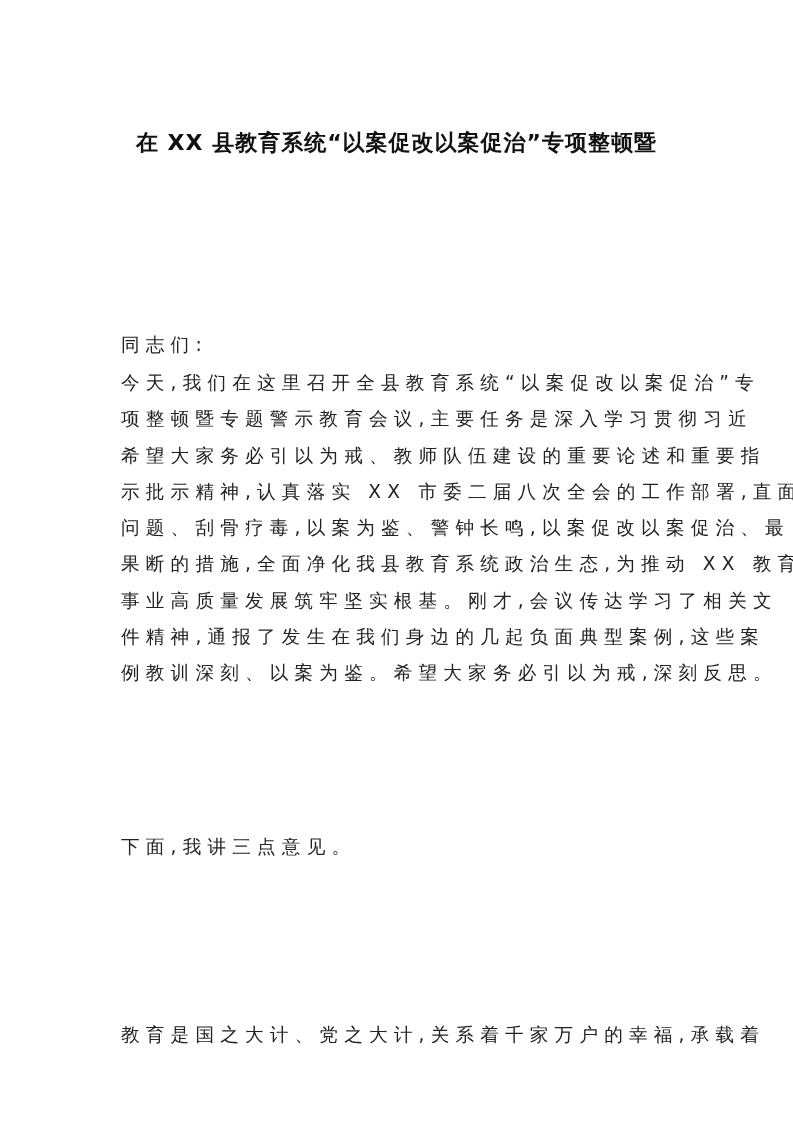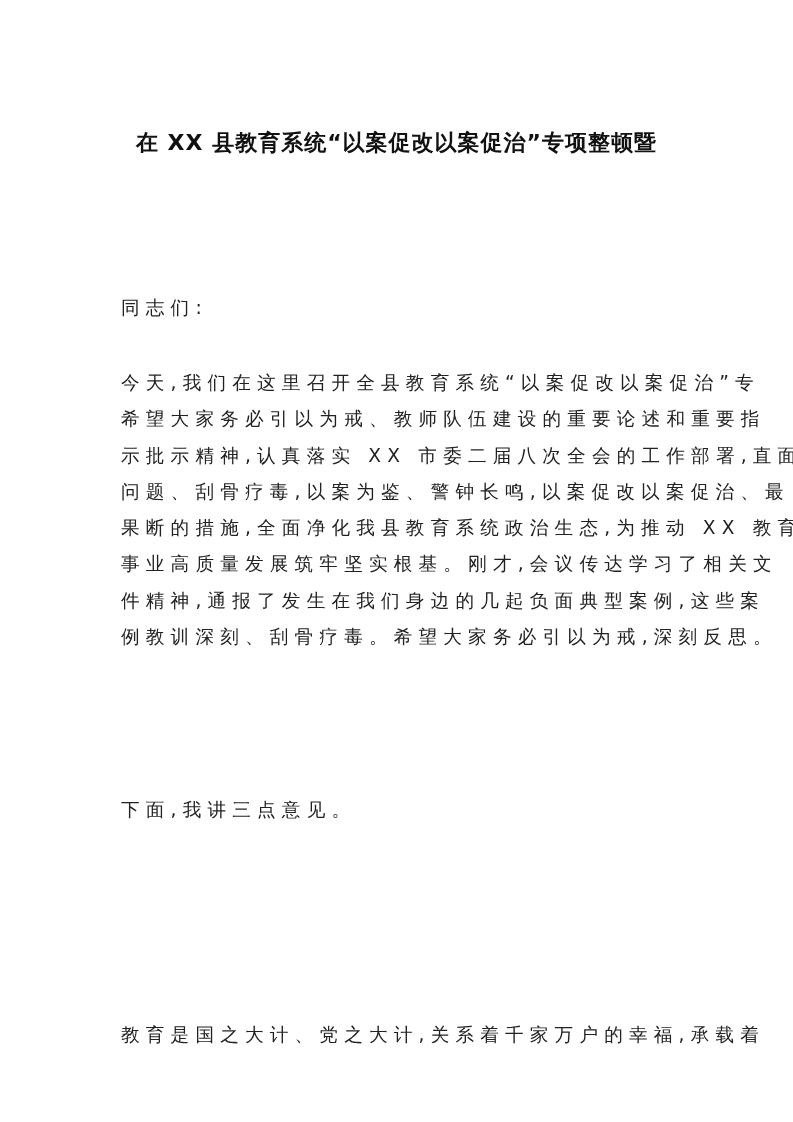--- a/index.html
+++ b/index.html
@@ -48,47 +48,49 @@
     word-break: break-all;
   }
   .para .line {
     display: block;
     white-space: nowrap;
     text-align: justify;
     text-align-last: justify;
   }
   .para .line.last {
     text-align-last: left;
+    margin-top: 37px;
   }
   .greeting { top: 290px; }
   .p1 { top: 365px; }
   .p2 { top: 792px; }
   .h1 { top: 872px; }
   .p3 { top: 1017px; }
 </style>
 </head>
 <body>
 
 <div class="page">
 
   <div class="title title-1">在 XX 县教育系统“以案促改以案促治”专项整顿暨</div>
 
   <div class="para greeting">
     <span class="line last">同志们:</span>
   </div>
 
   <div class="para p1">
     <span class="line">今天,我们在这里召开全县教育系统“以案促改以案促治”专</span>
+    <span class="line">项整顿暨专题警示教育会议,主要任务是深入学习贯彻习近</span>
     <span class="line">希望大家务必引以为戒、教师队伍建设的重要论述和重要指</span>
     <span class="line">示批示精神,认真落实 XX 市委二届八次全会的工作部署,直面</span>
     <span class="line">问题、刮骨疗毒,以案为鉴、警钟长鸣,以案促改以案促治、最</span>
     <span class="line">果断的措施,全面净化我县教育系统政治生态,为推动 XX 教育</span>
     <span class="line">事业高质量发展筑牢坚实根基。刚才,会议传达学习了相关文</span>
     <span class="line">件精神,通报了发生在我们身边的几起负面典型案例,这些案</span>
-    <span class="line">例教训深刻、刮骨疗毒。希望大家务必引以为戒,深刻反思。</span>
+    <span class="line">例教训深刻、以案为鉴。希望大家务必引以为戒,深刻反思。</span>
   </div>
 
   <div class="para p2">
     <span class="line last">下面,我讲三点意见。</span>
   </div>
 
 
   <div class="para p3">
     <span class="line">教育是国之大计、党之大计,关系着千家万户的幸福,承载着</span>
   </div>

